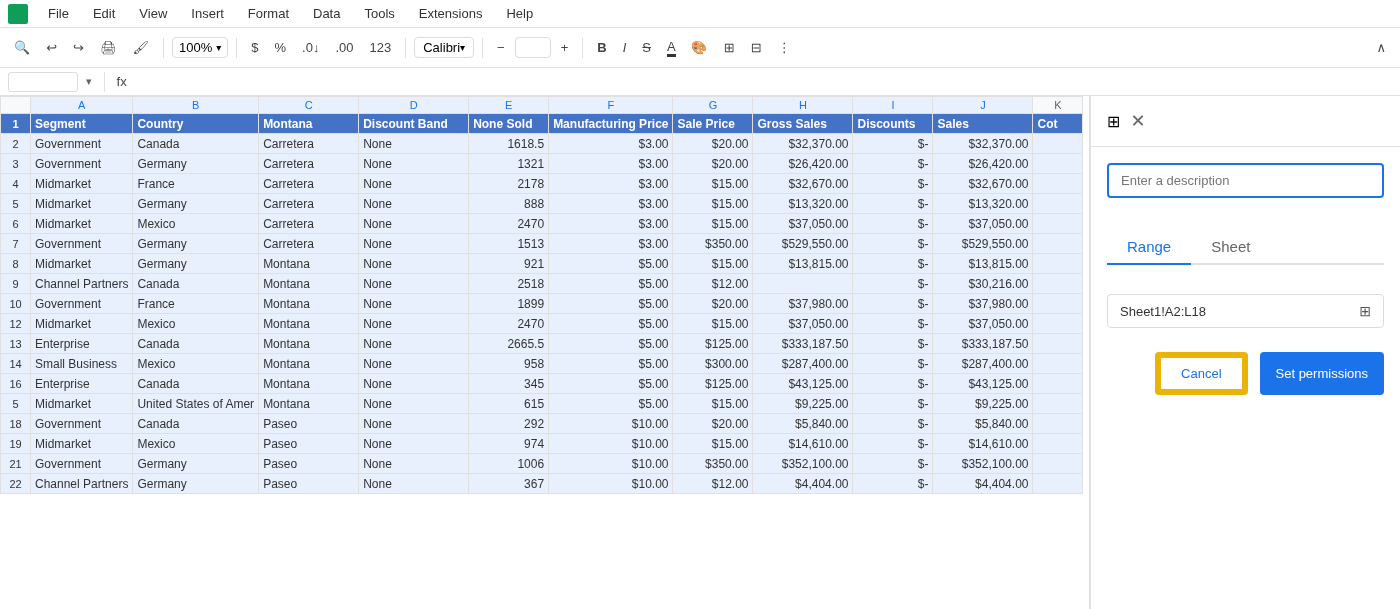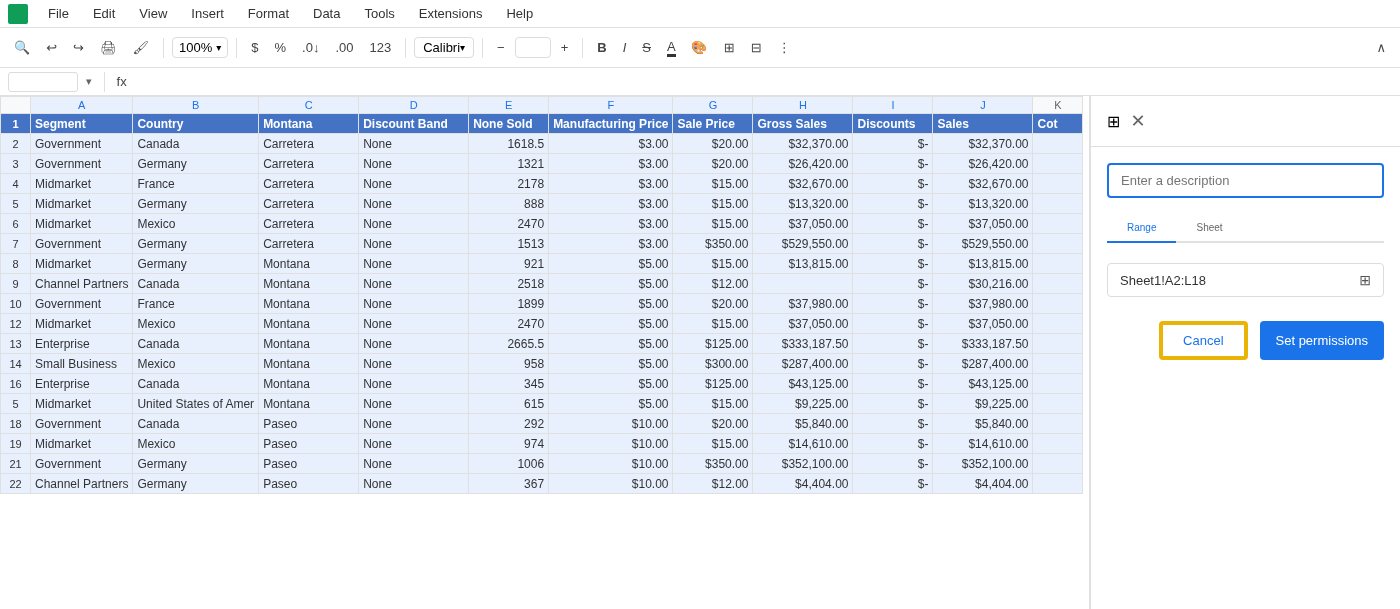--- a/index.html
+++ b/index.html
@@ -133,40 +133,40 @@
     .description-input {
       width: 100%; border: 2px solid #1a73e8; border-radius: 4px;
       padding: 8px 12px; font-size: 13px; outline: none; color: #333;
       background: #fff;
     }
 
     .tabs-row {
       display: flex; margin-top: 16px; border-bottom: 2px solid #e0e0e0;
     }
     .tab {
-      padding: 8px 20px; font-size: 10px; cursor: pointer;
-      color: #666; font-weight: 500;
+      padding: 8px 20px; font-size: 15px; cursor: pointer;
+      color: #666; font-weight: 500; margin-top: 16px;
     }
     .tab.active {
       color: #1a73e8; border-bottom: 2px solid #1a73e8; margin-bottom: -2px;
     }
 
     .range-row {
-      display: flex; align-items: center; margin-top: 20px;
+      display: flex; align-items: center; margin-top: 29px;
       border: 1px solid #dadce0; border-radius: 4px; padding: 8px 12px;
       justify-content: space-between;
     }
     .range-text { font-size: 13px; color: #333; }
     .grid-icon { color: #555; font-size: 14px; cursor: pointer; }
 
     .panel-actions {
       display: flex; gap: 12px; margin-top: 24px; justify-content: flex-end;
     }
     .btn-cancel {
-      border: 4px solid #eab308; background: #fff; color: #1a73e8;
+      border: 6px solid #eab308; background: #fff; color: #1a73e8;
       padding: 8px 20px; border-radius: 4px; cursor: pointer; font-size: 13px; font-weight: 500;
     }
     .btn-set-permissions {
       background: #1a73e8; color: #fff; border: none;
       padding: 8px 16px; border-radius: 4px; cursor: pointer; font-size: 13px; font-weight: 500;
     }
 
     
     ::-webkit-scrollbar { width: 8px; height: 8px; }
     ::-webkit-scrollbar-track { background: #f1f1f1; }

